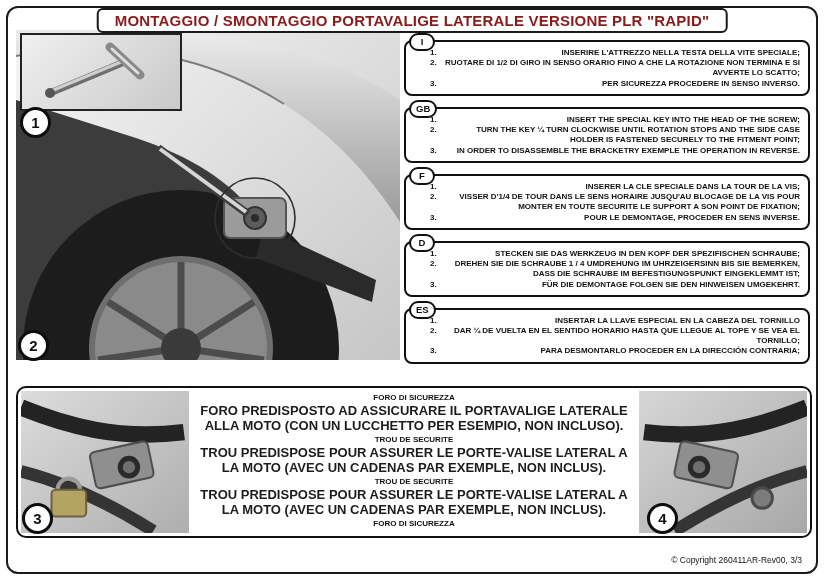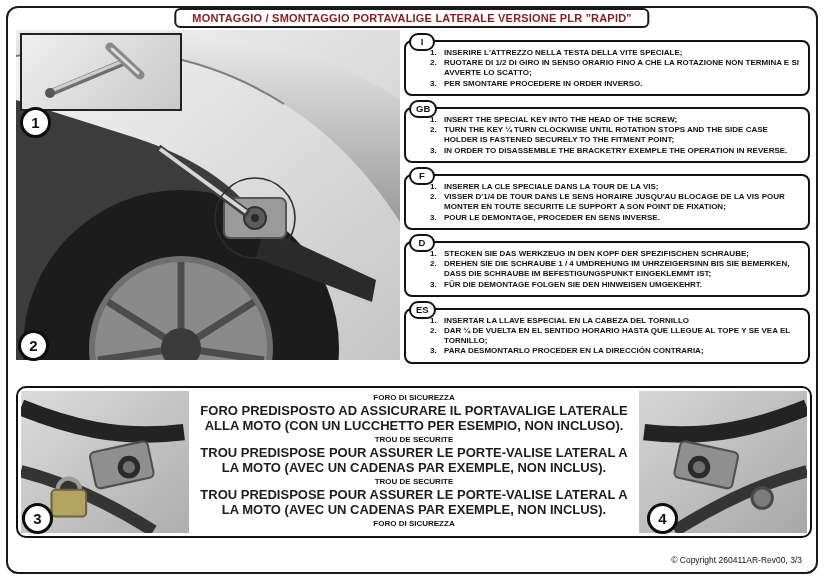--- a/index.html
+++ b/index.html
@@ -8,21 +8,21 @@
     font-family:"Liberation Sans", sans-serif; color:#111; overflow:hidden;
   }
   .page-frame {
     position:absolute; left:6px; top:6px; right:6px; bottom:6px;
     border:2px solid #1a1a1a; border-radius:12px;
   }
   .title-bar {
     position:absolute; left:50%; transform:translateX(-50%); top:8px; z-index:6;
     background:#fff; border:2px solid #1a1a1a; border-radius:6px;
     padding:2px 16px; white-space:nowrap;
-    font-size:11px; font-weight:bold; color:#8b1a1a; letter-spacing:.2px;
+    font-size:15px; font-weight:bold; color:#8b1a1a; letter-spacing:.2px;
   }
   
   .photo-main { position:absolute; left:16px; top:30px; width:384px; height:330px; }
   .photo-main svg { display:block; width:100%; height:100%; }
   .inset-key {
     position:absolute; left:20px; top:33px; width:158px; height:74px;
     border:2px solid #222; background:linear-gradient(135deg,#f0f0f0,#c9c9c9); z-index:3;
   }
   .inset-key svg { display:block; width:100%; height:100%; }
   .fig-circle {
@@ -41,21 +41,21 @@
     padding:6px 8px 5px 24px; margin-bottom:11px; background:#fff;
   }
   .lang-badge {
     position:absolute; left:3px; top:-9px; z-index:2;
     background:#fff; border:2px solid #111; border-radius:12px;
     min-width:12px; padding:0 5px; height:14px; line-height:14px;
     text-align:center; font-weight:bold; font-size:9.5px;
   }
   .step { display:flex; font-size:8px; font-weight:bold; line-height:1.28; }
   .step-num { flex:none; width:14px; }
-  .step-text { flex:1; }
+  .step-text { flex:1;text-align:right; }
   
   .security-box {
     position:absolute; left:16px; top:386px; width:792px; height:148px;
     border:2px solid #111; border-radius:10px; display:flex; overflow:hidden; background:#fff;
   }
   .photo-side { flex:none; width:168px; margin:3px; }
   .photo-side svg { display:block; width:100%; height:100%; }
   .security-text { flex:1; padding:3px 8px 2px 8px; text-align:center; overflow:hidden; }
   .sec-heading { font-size:8px; font-weight:bold; margin-top:2px; line-height:1.2; }
   .sec-body { font-size:13px; line-height:1.17; font-weight:bold; color:#1c1c1c; }
@@ -138,21 +138,21 @@
       <div class="step">
           <span class="step-num">1.</span>
           <span class="step-text">INSERIRE L'ATTREZZO NELLA TESTA DELLA VITE SPECIALE;</span>
         </div>
       <div class="step">
           <span class="step-num">2.</span>
           <span class="step-text">RUOTARE DI 1/2 DI GIRO IN SENSO ORARIO FINO A CHE LA ROTAZIONE NON TERMINA E SI AVVERTE LO SCATTO;</span>
         </div>
       <div class="step">
           <span class="step-num">3.</span>
-          <span class="step-text">PER SMONTARE PROCEDERE IN ORDER INVERSO.</span>
+          <span class="step-text">PER SICUREZZA PROCEDERE IN SENSO INVERSO.</span>
         </div>
     </div>
 
     <div class="instr-block">
       <span class="lang-badge">GB</span>
       <div class="step">
           <span class="step-num">1.</span>
           <span class="step-text">INSERT THE SPECIAL KEY INTO THE HEAD OF THE SCREW;</span>
         </div>
       <div class="step">

